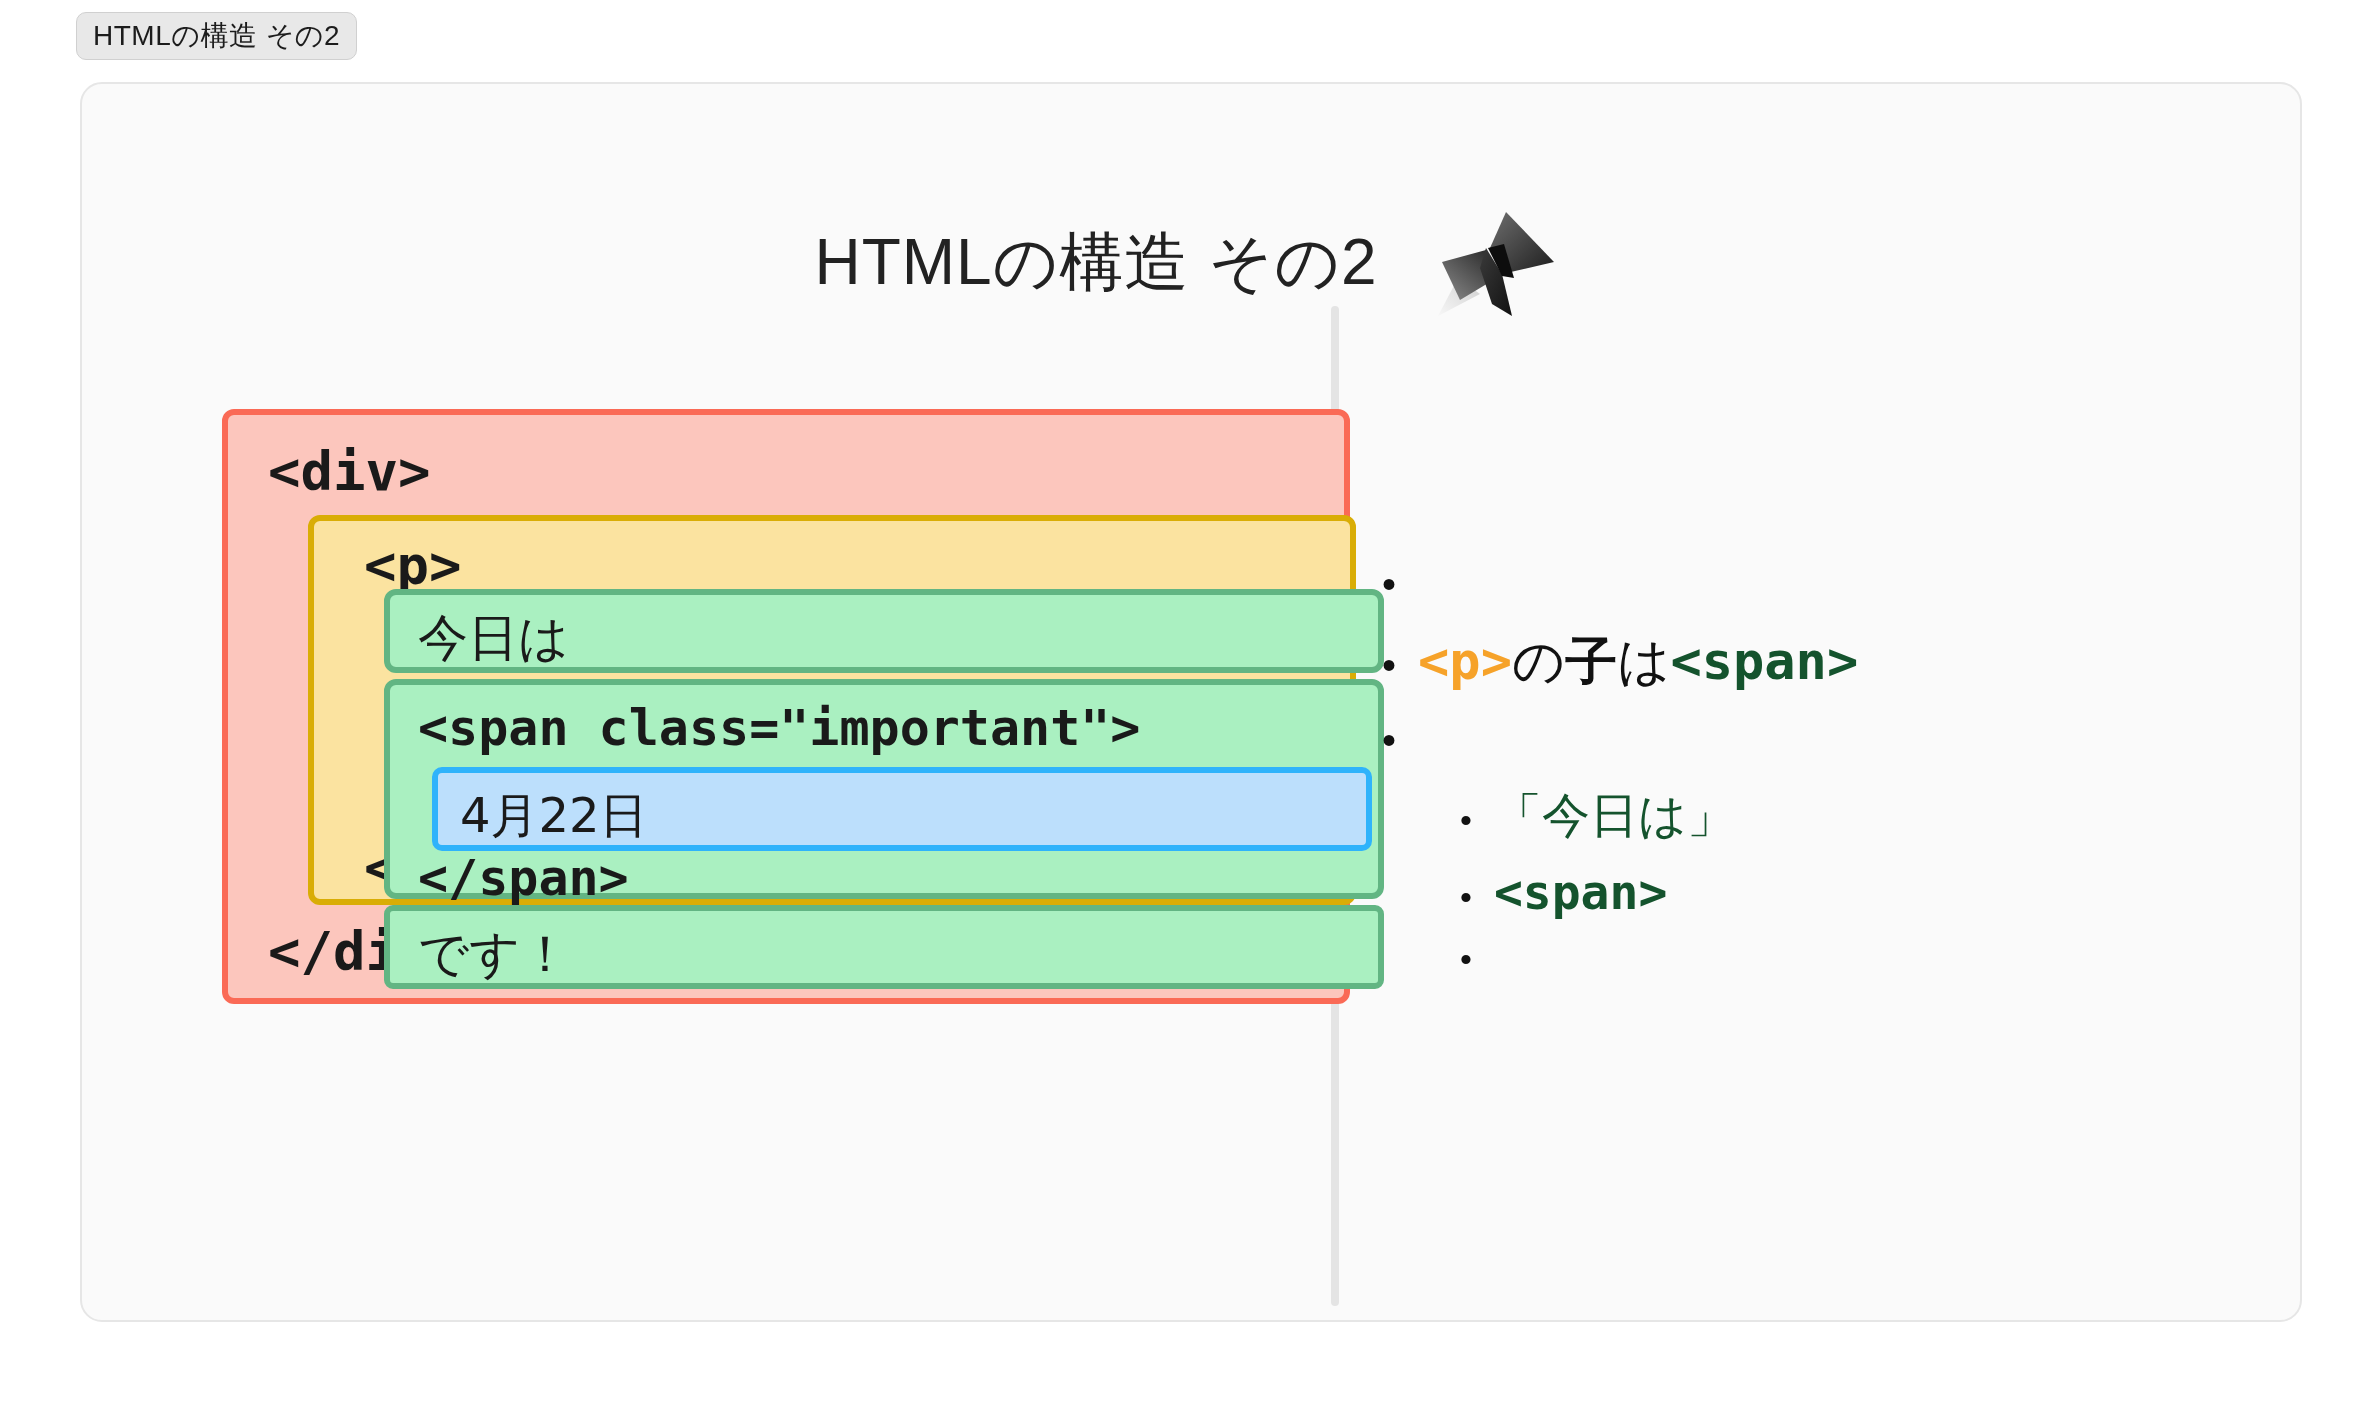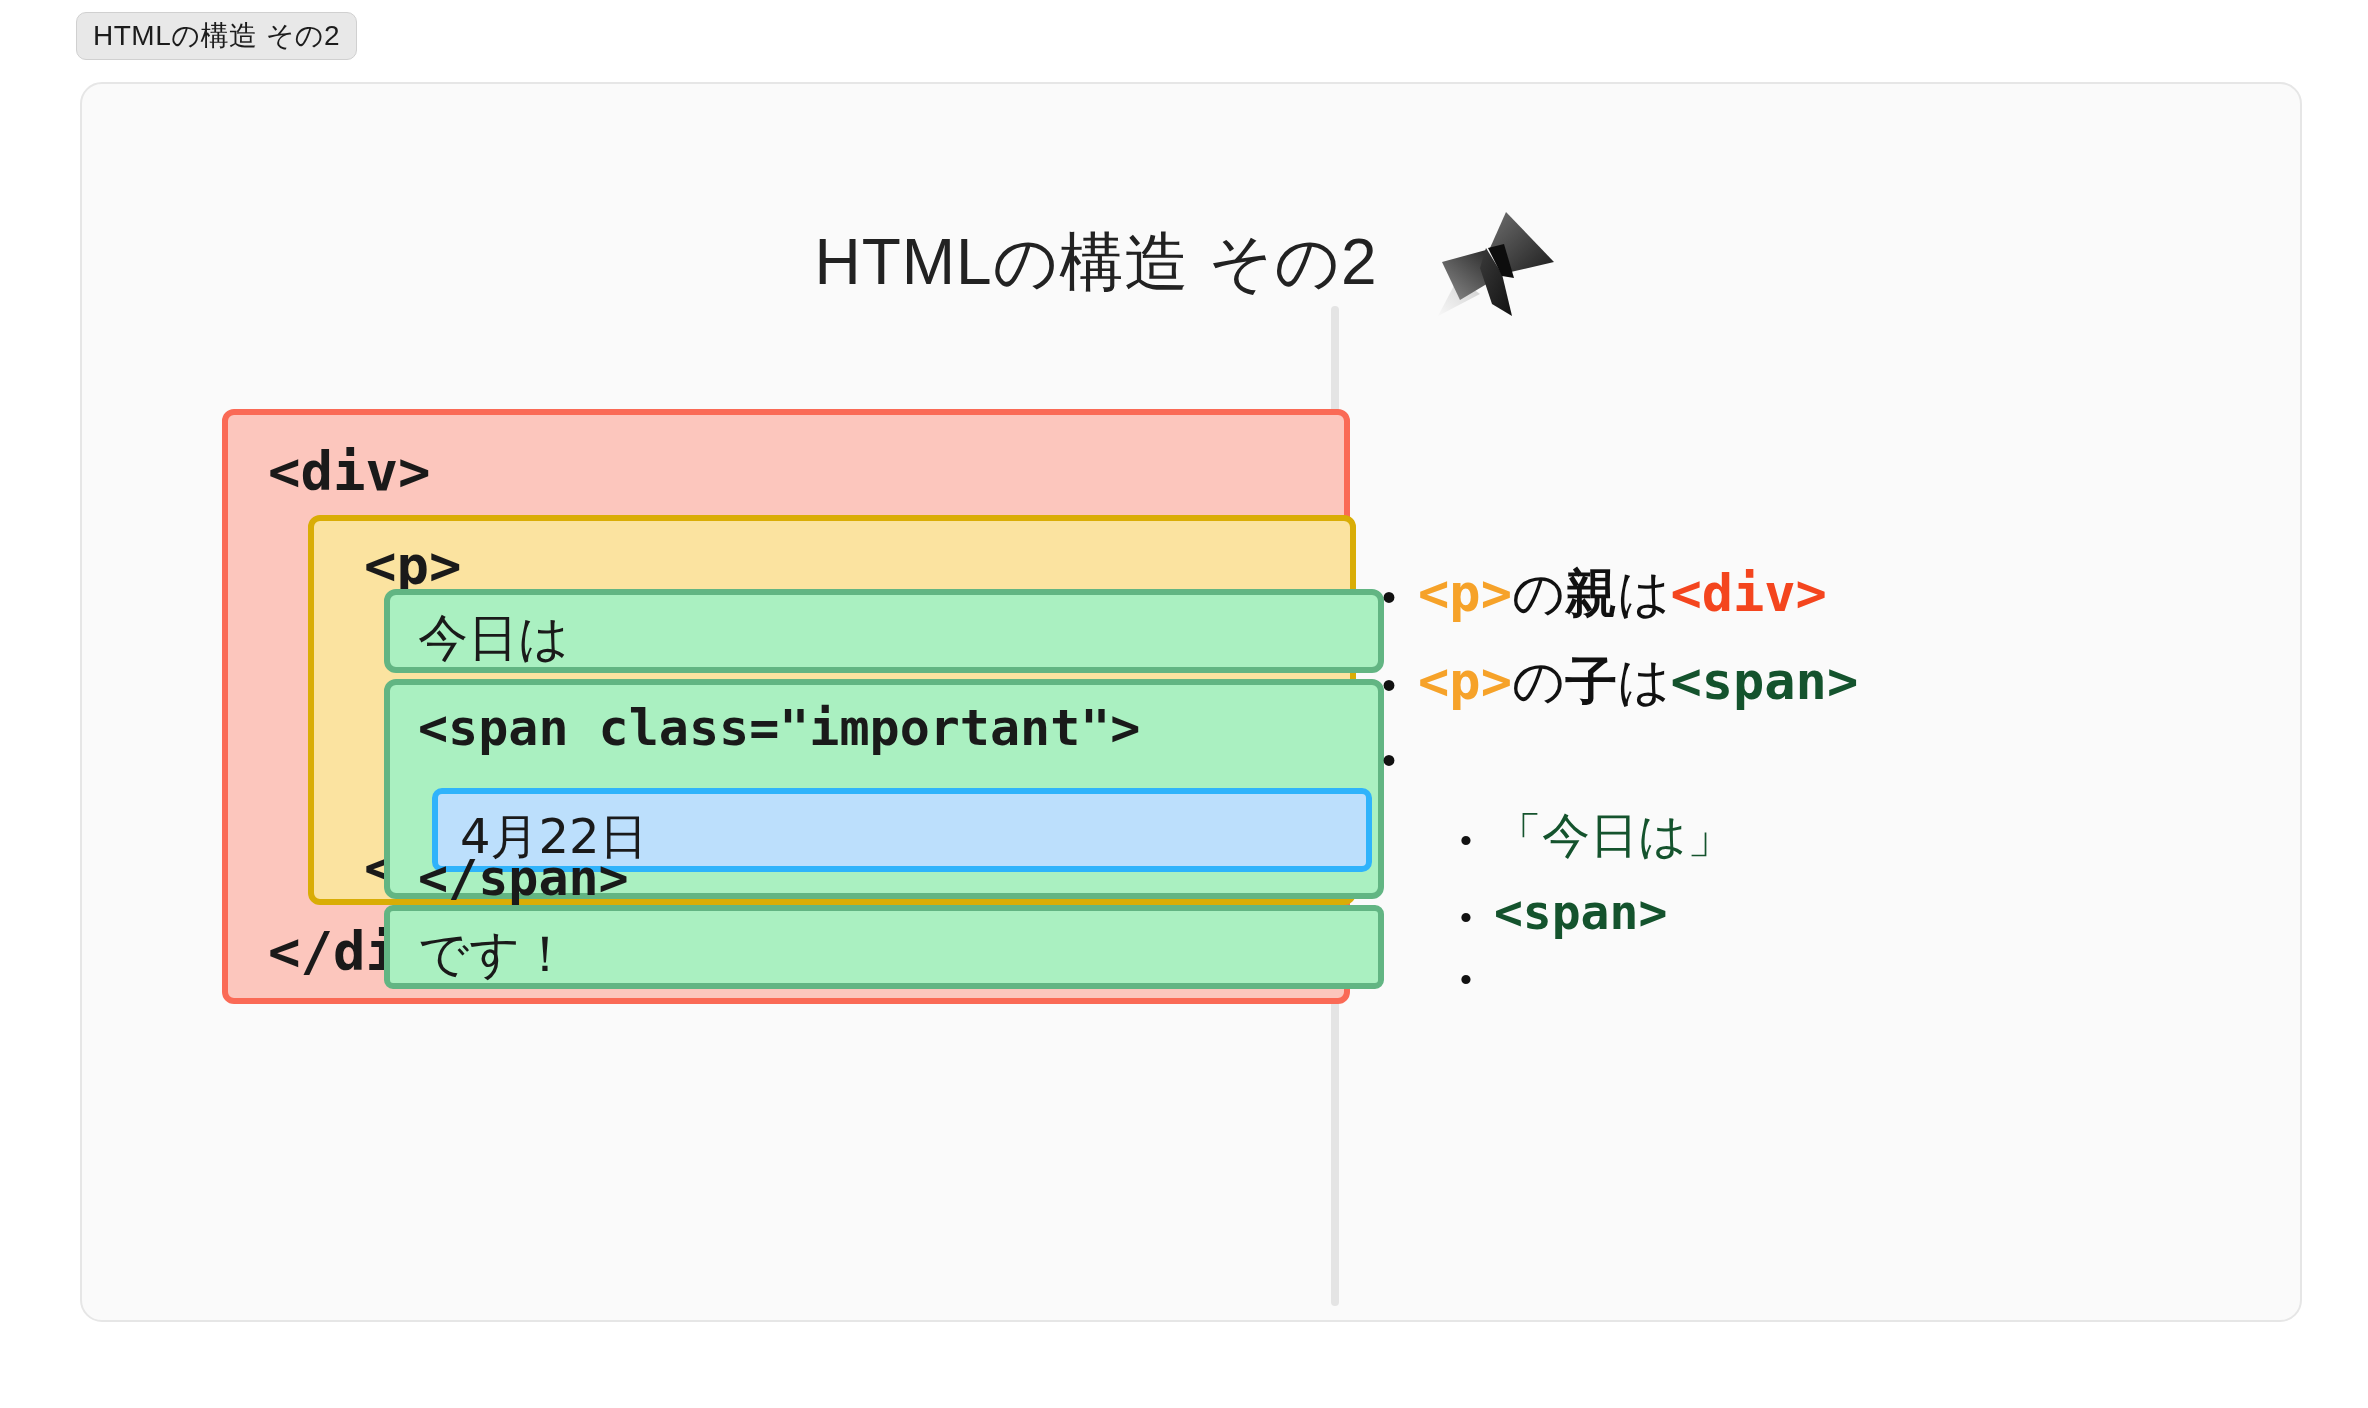--- a/index.html
+++ b/index.html
@@ -134,21 +134,20 @@
   .box-blue {
     position: absolute;
     left: 42px;
     top: 82px;
     width: 940px;
     height: 84px;
     background: #bcdffc;
     border: 6px solid #2fb3fb;
     box-sizing: border-box;
     border-radius: 10px;
-    margin-top: 21px;
   }
 
   .code-line {
     font-family: "DejaVu Sans Mono", "Liberation Mono", monospace;
     font-weight: bold;
     color: #1a1a1a;
     white-space: nowrap;
     line-height: 1;
   }
   .t-div-open   { position: absolute; left: 40px;  top: 30px;  font-size: 54px; }
@@ -257,21 +256,20 @@
 
         <div class="box-green g3">
           <span class="code-line t-green jp">です！</span>
         </div>
       </div>
     </div>
 
     <div class="bullets">
       <div class="bullet">
         <span class="dot">•</span>
-        <span><span class="mono c-orange">&lt;p&gt;</span><span>の</span><span class="b">親</span><span>は</span><span class="mono c-red">&lt;div&gt;</span></span>
       </div>
 
       <div class="bullet">
         <span class="dot">•</span>
         <span><span class="mono c-orange">&lt;p&gt;</span><span>の</span><span class="b">子</span><span>は</span><span class="mono c-green">&lt;span&gt;</span></span>
       </div>
 
       <div class="bullet">
         <span class="dot">•</span>
       </div>

